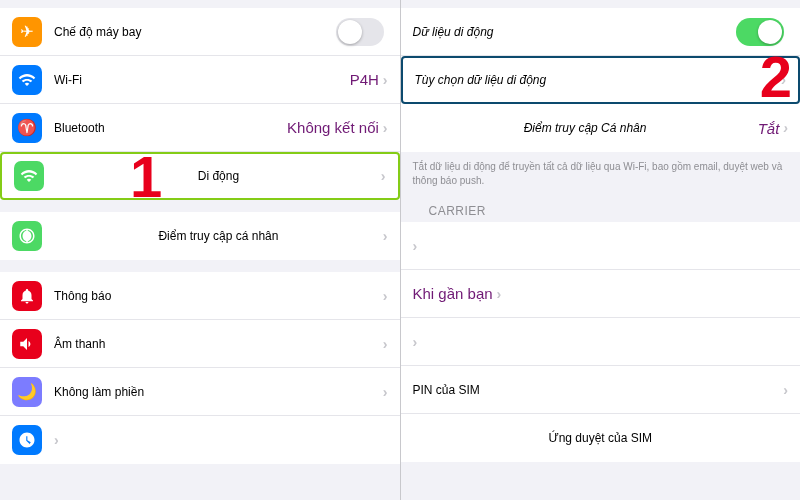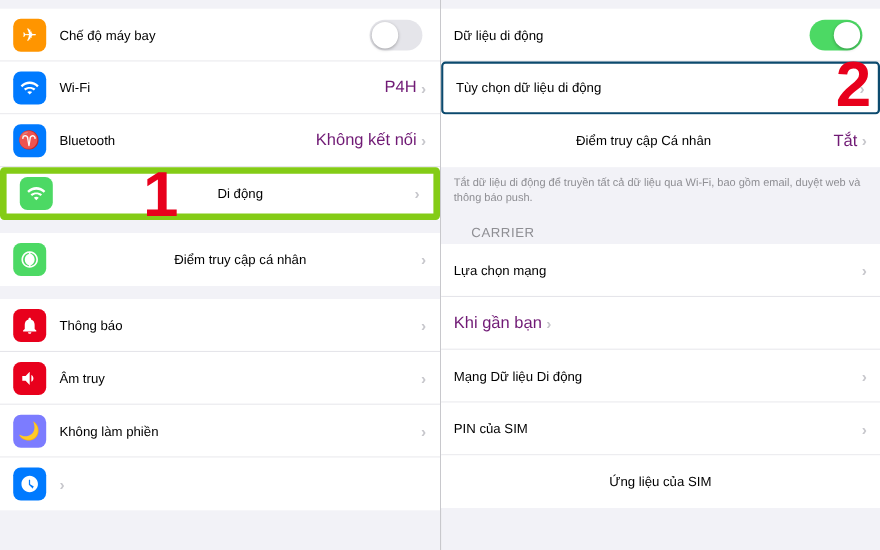--- a/index.html
+++ b/index.html
@@ -178,21 +178,21 @@
         <span class="chevron">›</span>
       </div>
       <div class="settings-row">
         <div class="row-icon icon-bluetooth">
           <span style="color:white;font-size:16px;font-weight:bold;">♈</span>
         </div>
         <span class="row-label">Bluetooth</span>
         <span class="row-value">Không kết nối</span>
         <span class="chevron">›</span>
       </div>
-      <div class="settings-row highlighted-row" style="border:6px solid #84cc16;">
+      <div class="settings-row highlighted-row" style="border:2px solid #84cc16;">
         <div class="row-icon icon-cellular">
           <svg width="18" height="18" viewBox="0 0 24 24" fill="white">
               <path d="M1 9l2 2c5-5 13-5 18 0l2-2C16.5 2.5 7.5 2.5 1 9zm4 4l2 2c2.8-2.8 7.2-2.8 10 0l2-2C15 10 9 10 5 13zm4 4l3 3 3-3c-1.7-1.6-4.3-1.6-6 0z"></path>
             </svg>
         </div>
         <span class="row-label">Di động</span>
         <span class="chevron">›</span>
       </div>
     </div>
 
@@ -218,21 +218,21 @@
         </div>
         <span class="row-label">Thông báo</span>
         <span class="chevron">›</span>
       </div>
       <div class="settings-row">
         <div class="row-icon icon-sounds">
           <svg width="18" height="18" viewBox="0 0 24 24" fill="white">
               <path d="M3 9v6h4l5 5V4L7 9H3zm13.5 3c0-1.77-1.02-3.29-2.5-4.03v8.05c1.48-.73 2.5-2.25 2.5-4.02z"></path>
             </svg>
         </div>
-        <span class="row-label">Âm truy</span>
+        <span class="row-label">Âm thanh</span>
         <span class="chevron">›</span>
       </div>
       <div class="settings-row">
         <div class="row-icon icon-donotdisturb">
           <span style="color:white;font-size:16px;">🌙</span>
         </div>
         <span class="row-label">Không làm phiền</span>
         <span class="chevron">›</span>
       </div>
       <div class="settings-row">
@@ -247,21 +247,21 @@
   </div>
 
   <div style="position:absolute;left:130px;top:148px;font-size:58px;font-weight:900;color:#e8001c;pointer-events:none;z-index:10;line-height:1;">1</div>
 </div>
 
 <div class="divider"></div>
 
 <div class="right-panel-wrapper">
   <div class="panel" id="right-panel">
 
-    <div class="settings-group" style="margin-top:8px;">
+    <div class="settings-group" style="margin-top:8px;font-style:italic;">
       <div class="settings-row">
         <span class="row-label">Dữ liệu di động</span>
         <div class="toggle on"></div>
       </div>
       <div class="settings-row" style="border:2px solid #0c4a6e;border-radius:4px;">
         <span class="row-label" style="font-weight:500;">Tùy chọn dữ liệu di động</span>
         <span class="chevron">›</span>
       </div>
       <div class="settings-row">
         <span class="row-label">Điểm truy cập Cá nhân</span>
@@ -269,35 +269,33 @@
         <span class="chevron">›</span>
       </div>
     </div>
 
     <div class="info-text">Tắt dữ liệu di động để truyền tất cả dữ liệu qua Wi-Fi, bao gồm email, duyệt web và thông báo push.</div>
 
     <div class="section-header">CARRIER</div>
 
     <div class="settings-group">
       <div class="settings-row">
-        <span class="row-label">Lựa chọn mạng</span>
         <span class="chevron">›</span>
       </div>
       <div class="settings-row">
         <span class="row-value">Khi gần bạn</span>
         <span class="chevron">›</span>
       </div>
       <div class="settings-row">
-        <span class="row-label">Mạng Dữ liệu Di động</span>
         <span class="chevron">›</span>
       </div>
       <div class="settings-row">
         <span class="row-label">PIN của SIM</span>
         <span class="chevron">›</span>
       </div>
       <div class="settings-row">
-        <span class="row-label">Ứng liệu của SIM</span>
+        <span class="row-label">Ứng duyệt của SIM</span>
       </div>
     </div>
   </div>
 
   <div style="position:absolute;right:8px;top:48px;font-size:58px;font-weight:900;color:#e8001c;pointer-events:none;z-index:10;line-height:1;">2</div>
 </div>
 
 </body></html>

